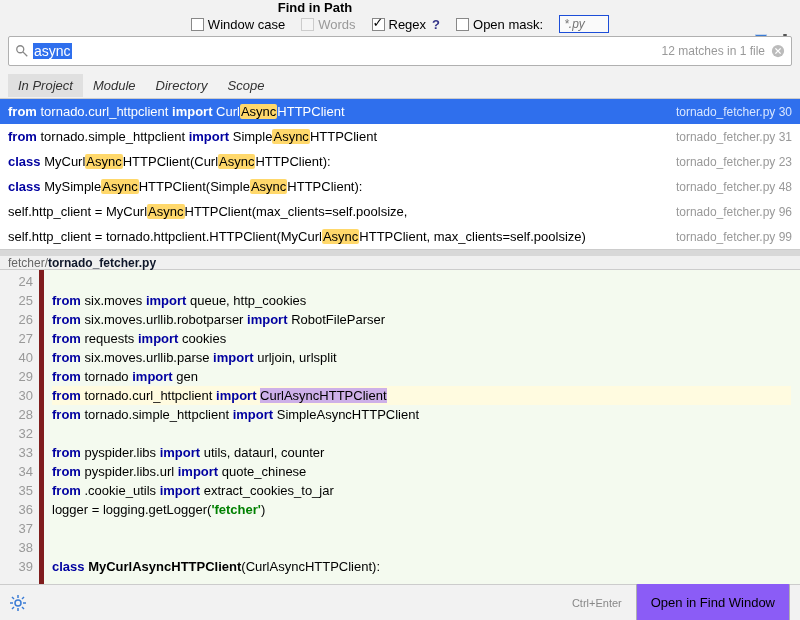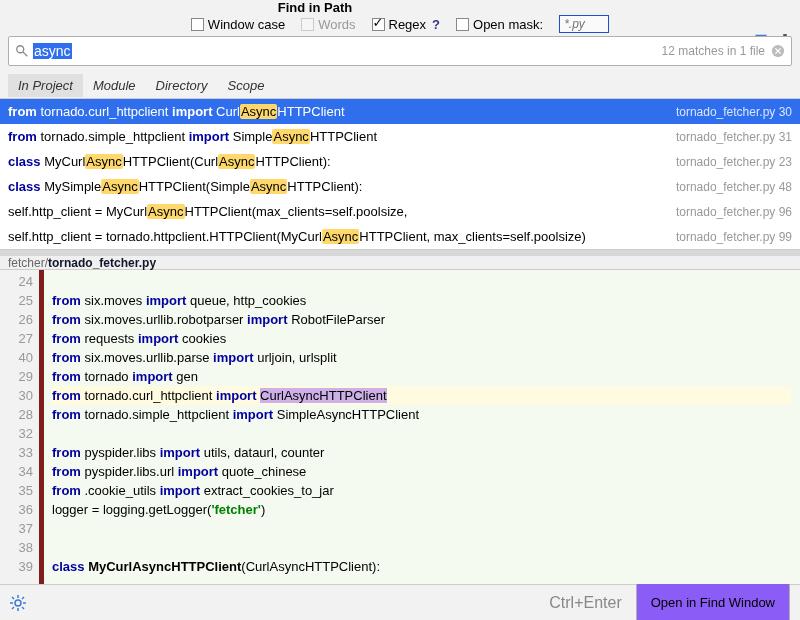--- a/index.html
+++ b/index.html
@@ -44,21 +44,21 @@
 .gutter div { height: 19px; }
 .codearea { flex: 1; font-family: Consolas, monospace; font-size: 13px; line-height: 19px; padding: 2px 9px 0 8px; white-space: pre; overflow: hidden; }
 .codearea .ln { height: 19px; }
 .ck { color: #0000a0; font-weight: bold; }
 .cs { color: #008000; font-weight: bold; }
 .hlln { background: #fffbe0; }
 .usage { background: #cdb0e8; }
 .bottombar { height: 36px; display: flex; align-items: center; padding: 0 10px; background: #f2f2f2; border-top: 1px solid #ccc; }
 .gear { width: 16px; height: 16px; }
 .bottombar .spacer { flex: 1; }
-.hint { color: #888; font-size: 16px; margin-right: 14px; }
+.hint { color: #888; font-size: 11px; margin-right: 14px; }
 .openbtn { padding: 19px 14px; font-size: 13px; background: #8b5cf6; border: 1px solid #b0b0b0; border-radius: 10px; }
 </style>
 </head>
 <body>
 
 <div class="titlebar">
   <span class="title">Find in Path</span>
   <div class="opts">
     <label class="opt">
         <span class="chk"></span>

